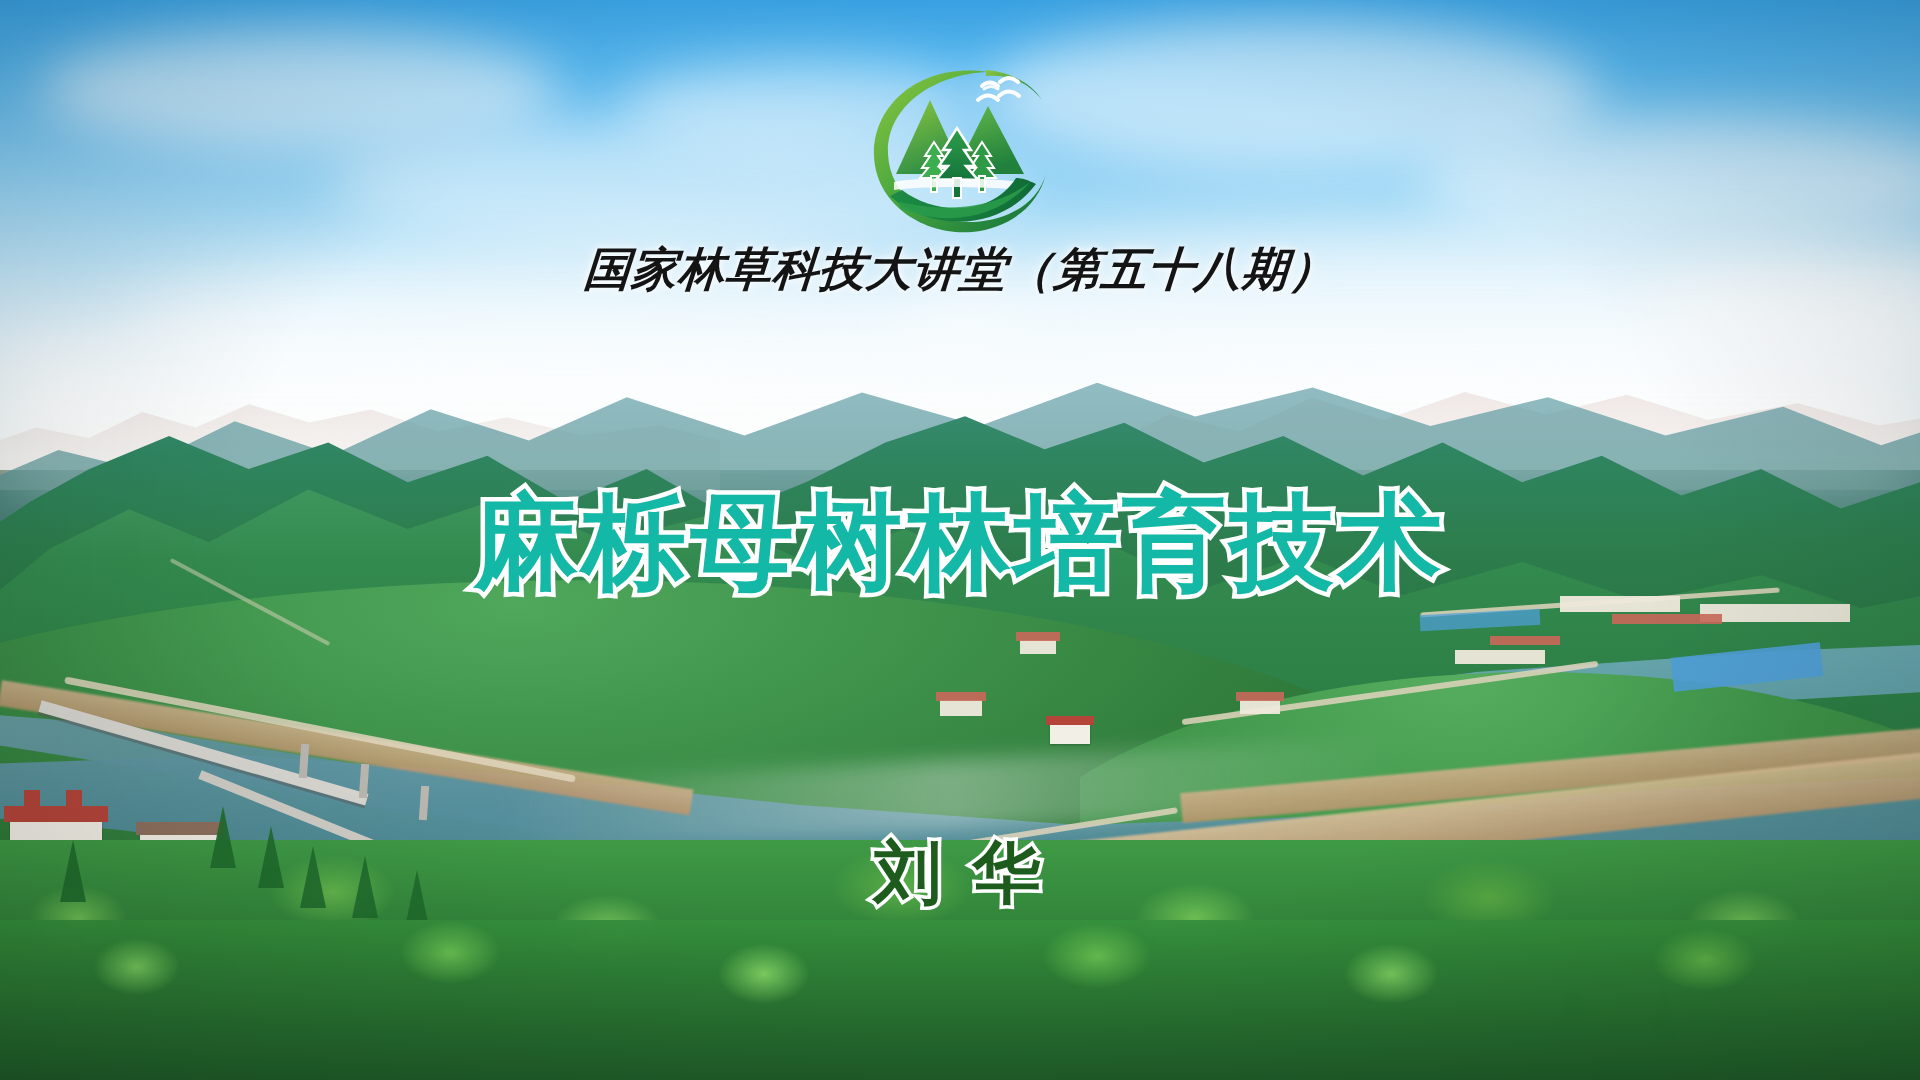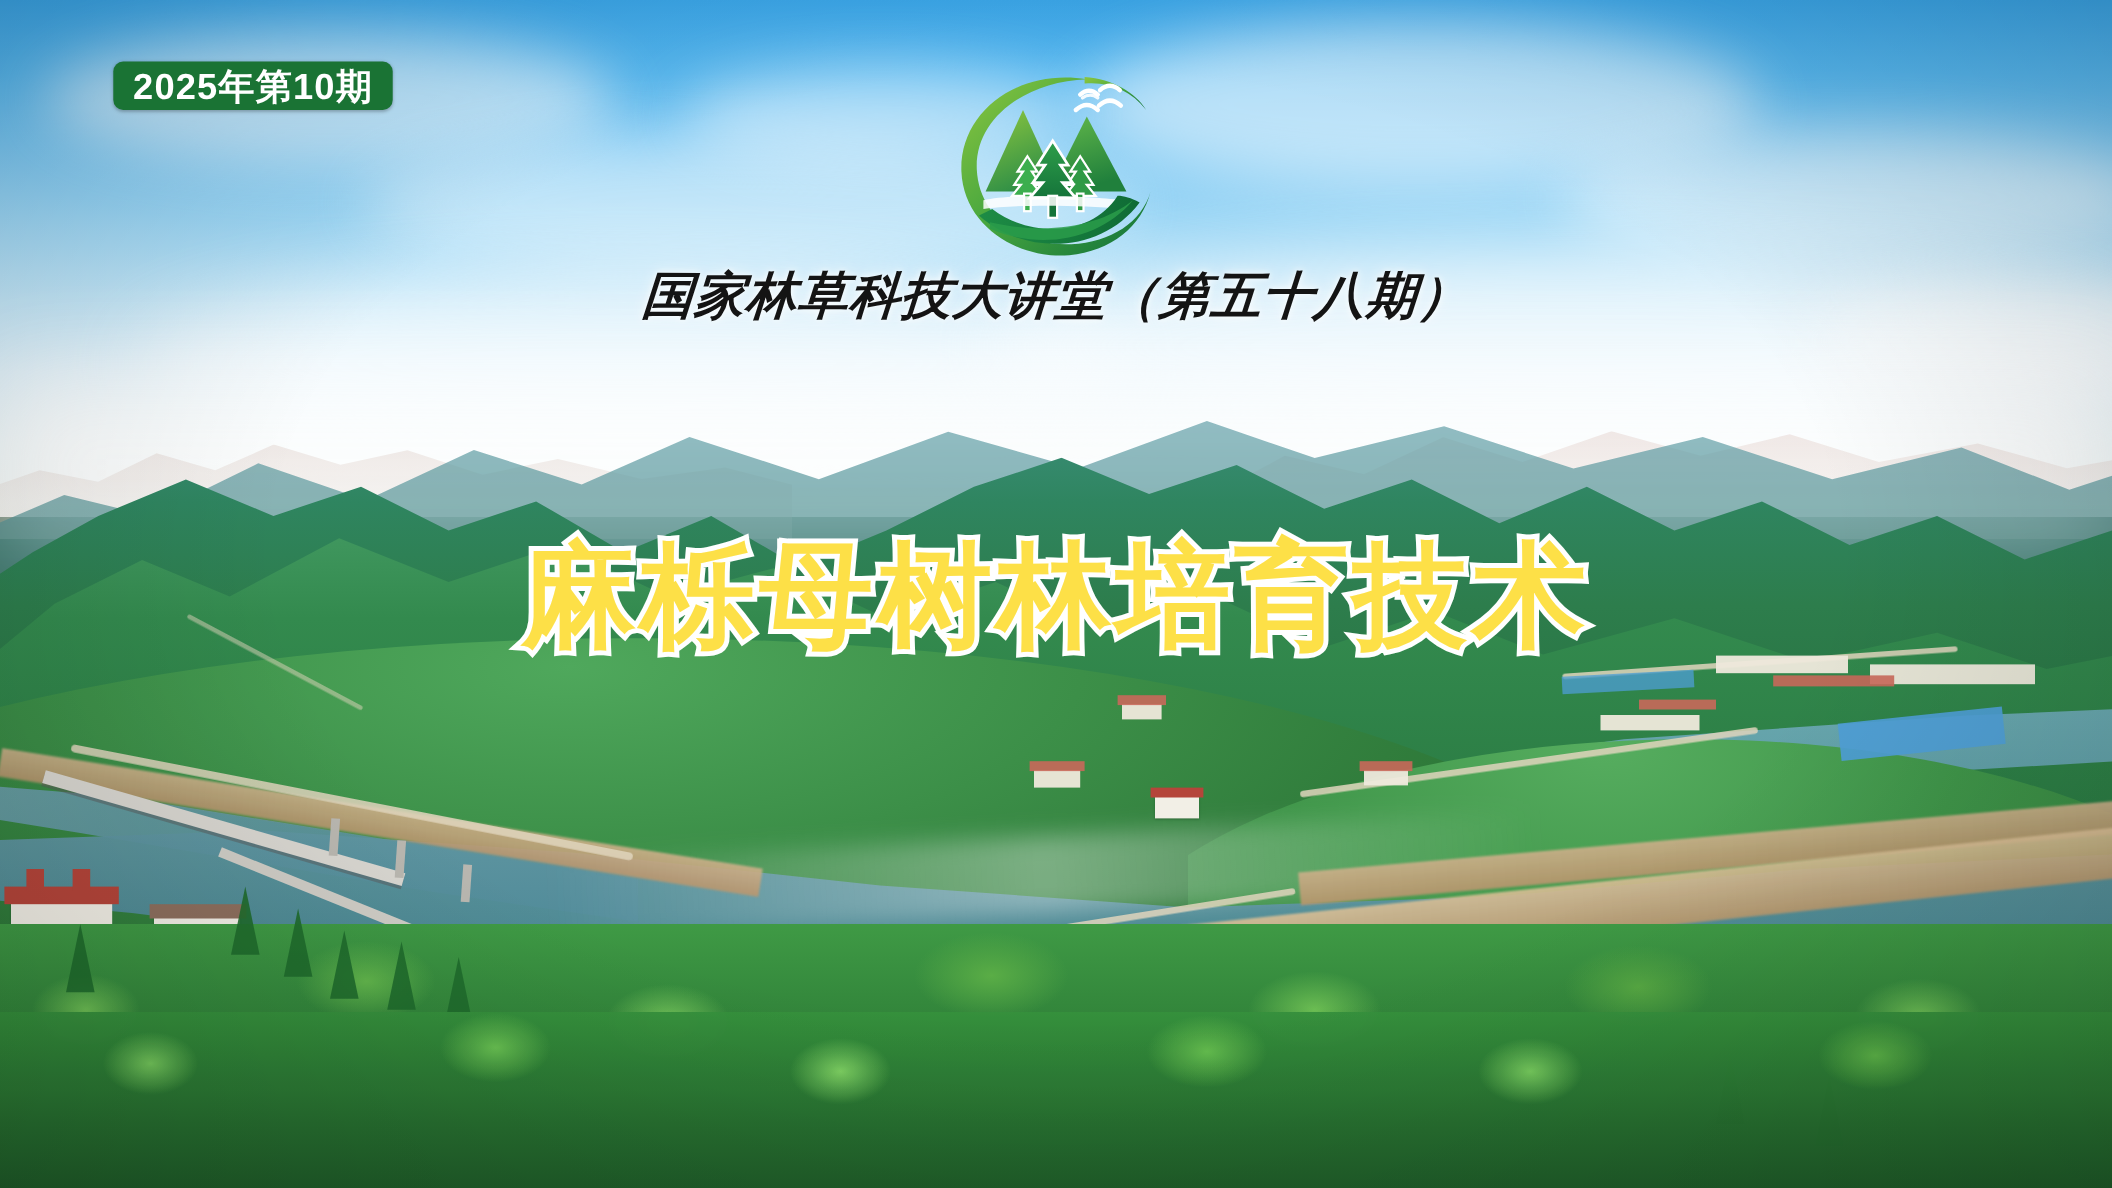--- a/index.html
+++ b/index.html
@@ -203,21 +203,21 @@
     font-weight:700;font-size:46px;color:#141414;
     letter-spacing:1px;white-space:nowrap;line-height:1.1;
     text-shadow:0 0 6px rgba(255,255,255,.85),0 0 14px rgba(255,255,255,.7);
     font-style:italic;
     transform:skewX(-4deg);
   }
 
   .main-title{
     position:absolute;left:0;right:0;top:490px;text-align:center;
     font-size:104px;font-weight:700;line-height:1;
-    color:#fde047;letter-spacing:4px;white-space:nowrap;
+    color:#14b8a6;letter-spacing:4px;white-space:nowrap;
     -webkit-text-stroke:9px #ffffff;
     paint-order:stroke fill;
     text-shadow:0 0 2px rgba(255,255,255,.9);
   }
 
   .speaker-name{
     position:absolute;left:0;right:0;top:838px;text-align:center;
     font-size:68px;font-weight:700;line-height:1;
     color:#1e5c1e;letter-spacing:6px;white-space:nowrap;
     -webkit-text-stroke:7px #ffffff;
@@ -342,21 +342,20 @@
     <div class="conifer" style="left:404px;top:870px;"></div>
     <div class="conifer" style="left:60px;top:840px;"></div>
     <div class="conifer" style="left:1560px;top:960px;"></div>
     <div class="conifer" style="left:1650px;top:980px;"></div>
 
     <div class="fg-trees2"></div>
 
     <div class="vignette"></div>
   </div>
 
-  <div class="issue-badge">2025年第10期</div>
 
   <div class="logo-block">
 
     <svg class="logo-mark" viewBox="0 0 200 182" aria-hidden="true">
       <defs>
         <linearGradient id="gRing" x1="0" y1="0" x2="1" y2="1">
           <stop offset="0%" stop-color="#8cc63f"></stop>
           <stop offset="45%" stop-color="#4aa83f"></stop>
           <stop offset="100%" stop-color="#10713a"></stop>
         </linearGradient>
@@ -420,15 +419,16 @@
       <g fill="none" stroke="#ffffff" stroke-width="3" stroke-linecap="round" opacity=".9">
         <path d="M124 33 q 7 -5 14 0"></path>
       </g>
     </svg>
 
     <div class="lecture-title">国家林草科技大讲堂（第五十八期）</div>
   </div>
 
   <div class="main-title">麻栎母树林培育技术</div>
 
+  <div class="speaker-name">刘  华</div>
 
 
 </div>
 
 </body></html>

